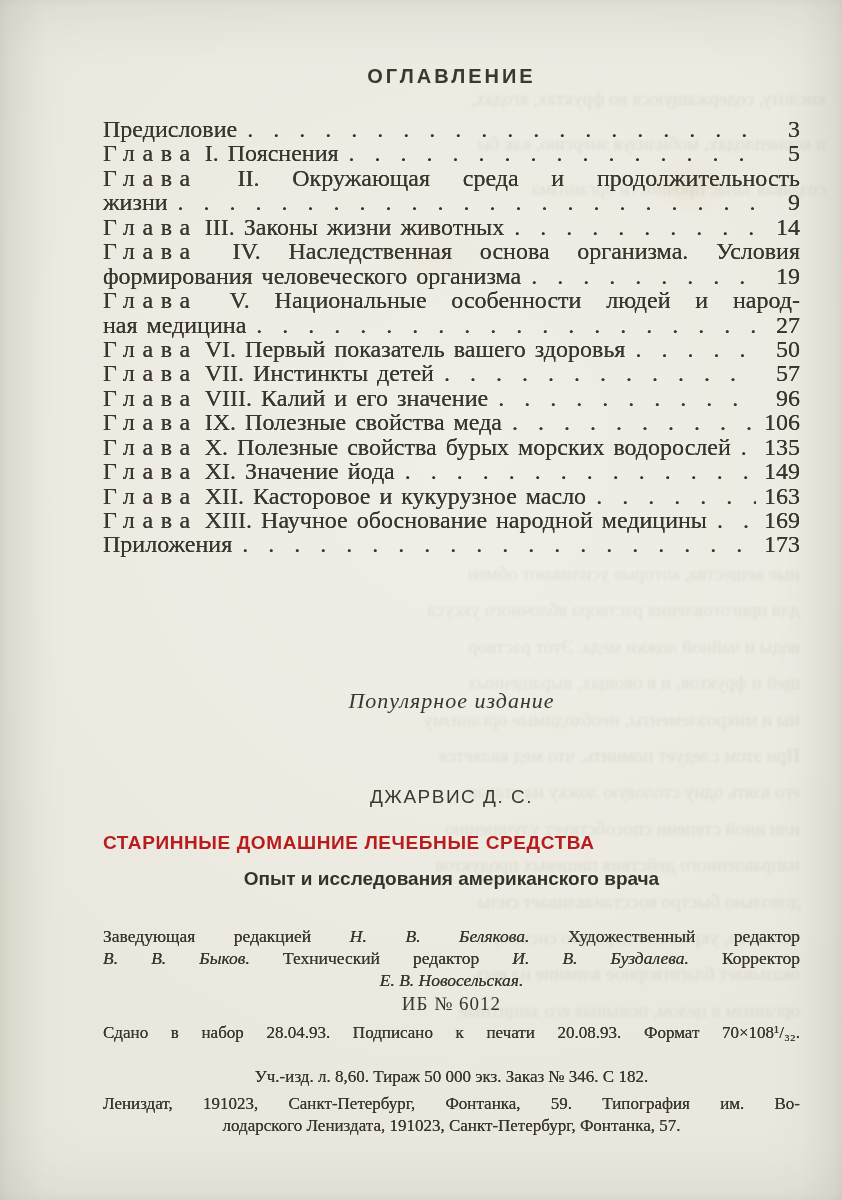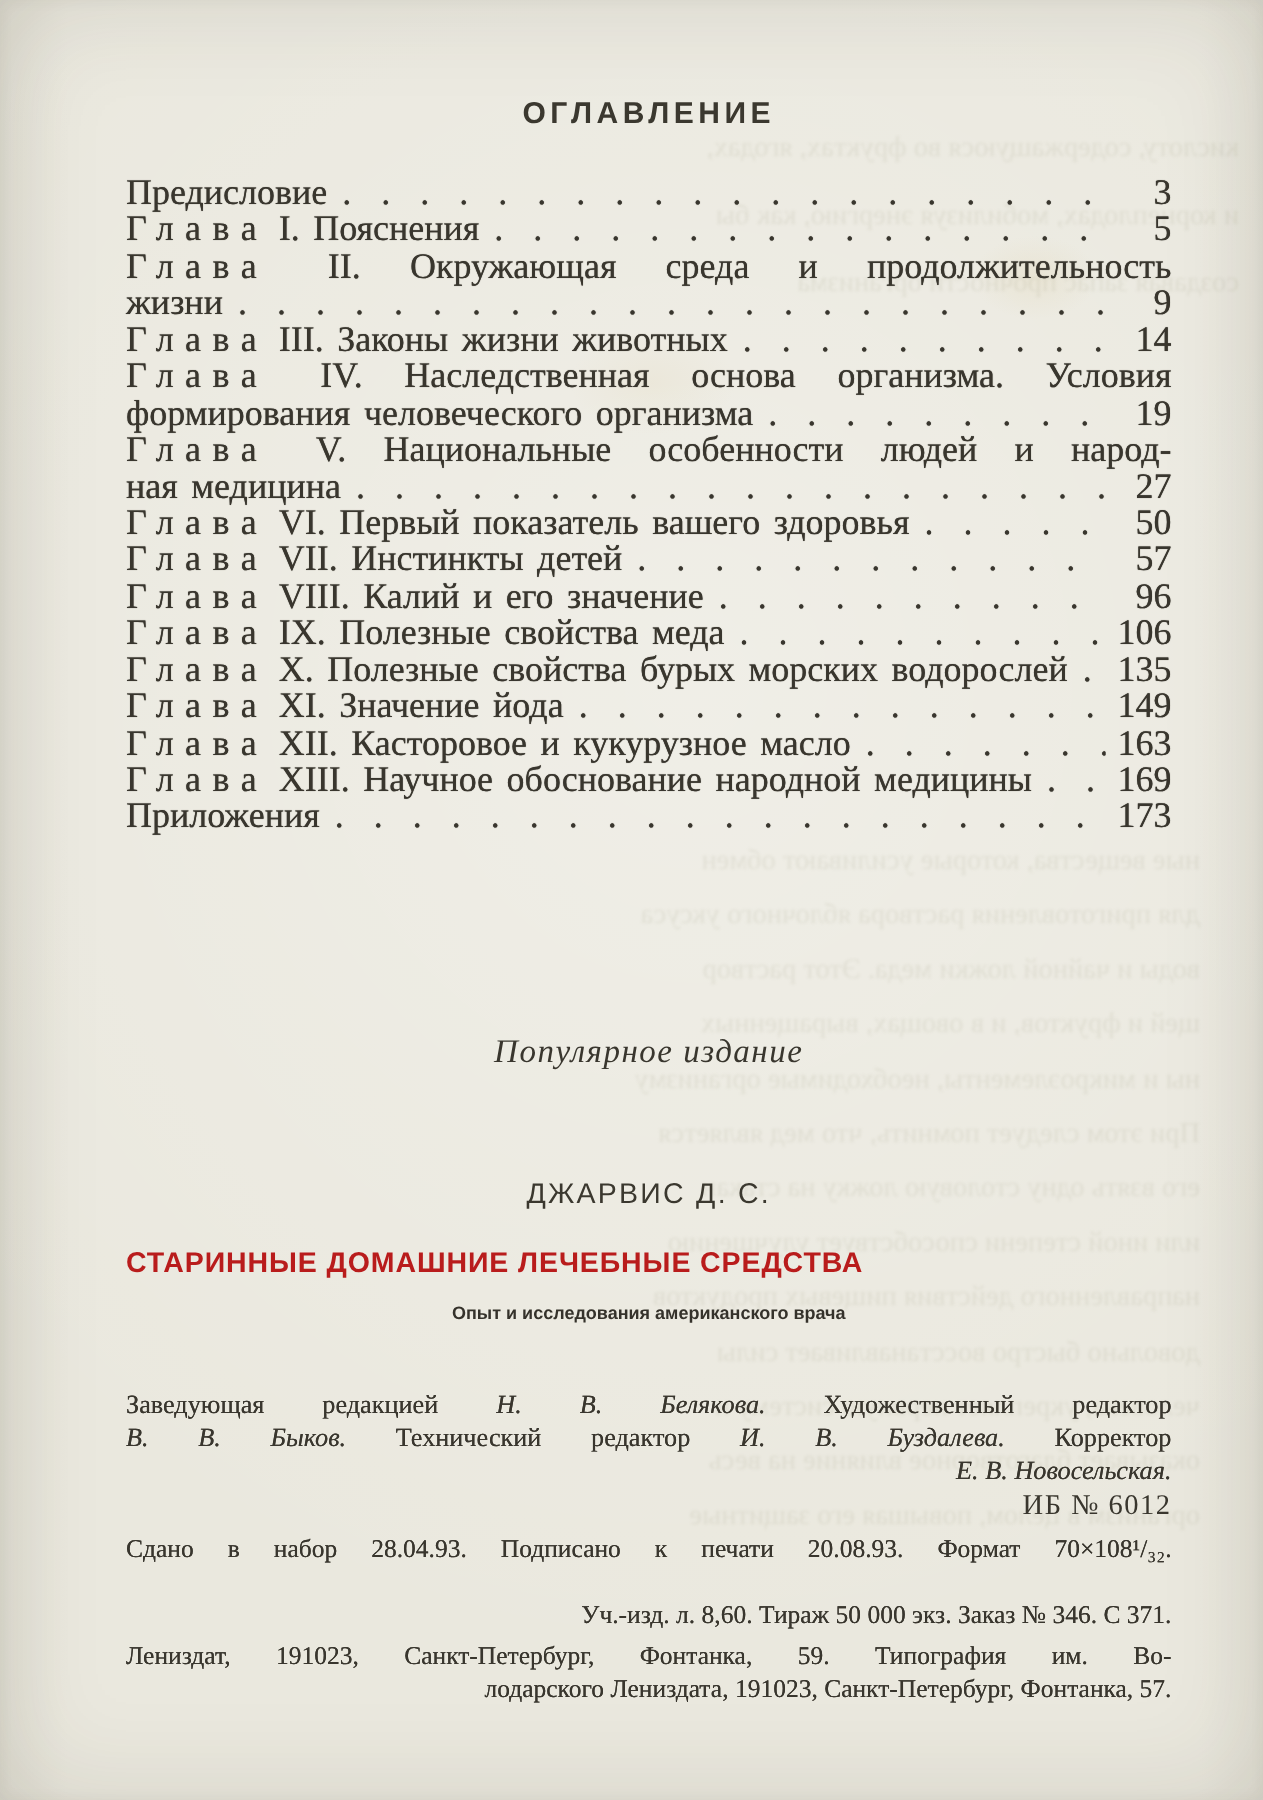--- a/index.html
+++ b/index.html
@@ -18,21 +18,21 @@
     box-shadow:inset 0 0 70px rgba(60,55,40,.13), inset 0 0 10px rgba(60,55,40,.05);}
 
   
   .ghost{position:absolute;z-index:1;color:#8f8d6f;opacity:.14;filter:blur(1.1px);
     transform:scaleX(-1);font-size:19px;}
   .ghost .gl{white-space:nowrap;overflow:hidden;}
   .ghost-top{top:76px;left:250px;width:576px;line-height:45px;}
   .ghost-mid{top:556px;left:88px;width:712px;line-height:36.4px;}
 
   
-  .content{position:absolute;left:84px;top:0;width:697px;height:996px;z-index:2;}
+  .content{position:absolute;left:103px;top:0;width:697px;height:996px;z-index:2;}
   .content p{margin:0;position:absolute;left:0;width:697px;}
 
   
   .toc{position:absolute;top:64px;left:0;width:697px;}
   .toc-title{text-align:center;font-family:"Liberation Sans",sans-serif;
     font-weight:bold;font-size:20px;line-height:24px;letter-spacing:3px;margin:0 0 29px 0;
     color:#3b382f;}
   .toc-rows{font-size:24px;word-spacing:3px;text-shadow:0 0 .5px currentColor;}
   .toc-row{height:24.45px;line-height:24.45px;}
   .toc-row.lead{display:flex;align-items:baseline;}
@@ -44,24 +44,24 @@
     padding:0 6px 0 10px;}
   .pg{min-width:44px;text-align:right;white-space:nowrap;}
 
   
   .edition{top:688px;text-align:center;font-style:italic;font-size:22px;letter-spacing:1px;}
   .author{top:786px;text-align:center;font-family:Liberation Sans, sans-serif;
     font-size:19px;letter-spacing:1.5px;color:#3b382f;}
   .book-title{top:832px;text-align:left;font-family:"Liberation Sans",sans-serif;
     font-weight:bold;font-size:19px;letter-spacing:.6px;color:#b91c1c;}
   .book-subtitle{top:868px;text-align:center;font-family:"Liberation Sans",sans-serif;
-    font-weight:bold;font-size:12px;color:#35322b;}
+    font-weight:bold;font-size:19px;color:#35322b;}
   .ed{font-size:17.5px;text-shadow:0 0 .4px currentColor;}
   .jst{text-align:justify;text-align-last:justify;}
-  .ctr{text-align:right;}
+  .ctr{text-align:center;}
   .ed1{top:926px;}
   .ed2{top:948px;}
   .ed3{top:970px;}
   .ib{top:993px;font-size:19px;letter-spacing:1px;}
   .pr{font-size:17px;text-shadow:0 0 .4px currentColor;}
   .pr1{top:1023px;}
   .pr2{top:1045px;}
   .pr3{top:1067px;}
   .pub1{top:1094px;}
   .pub2{top:1116px;}
@@ -207,20 +207,20 @@
   <p class="book-title">СТАРИННЫЕ ДОМАШНИЕ ЛЕЧЕБНЫЕ СРЕДСТВА</p>
   <p class="book-subtitle">Опыт и исследования американского врача</p>
 
   <p class="ed ed2 jst"><i>В. В. Быков.</i> <span>Технический редактор</span> <i>И. В. Буздалева.</i> <span>Корректор</span></p>
   <p class="ed ed1 jst"><span>Заведующая редакцией</span> <i>Н. В. Белякова.</i> <span>Художественный редактор</span></p>
   <p class="ed ed3 ctr"><i>Е. В. Новосельская.</i></p>
 
   <p class="ib ctr">ИБ № 6012</p>
 
   <p class="pr pr1 jst">Сдано в набор 28.04.93. Подписано к печати 20.08.93. Формат 70×108¹/₃₂.</p>
-  <p class="pr pr3 ctr">Уч.-изд. л. 8,60. Тираж 50 000 экз. Заказ № 346. С 371.</p>
+  <p class="pr pr3 ctr">Уч.-изд. л. 8,60. Тираж 50 000 экз. Заказ № 346. С 182.</p>
 
   <p class="pr pub1 jst">Лениздат, 191023, Санкт-Петербург, Фонтанка, 59. Типография им. Во-</p>
   <p class="pr pub2 ctr">лодарского Лениздата, 191023, Санкт-Петербург, Фонтанка, 57.</p>
 
 </div>
 
 <div class="vignette"></div>
 
 </body></html>

